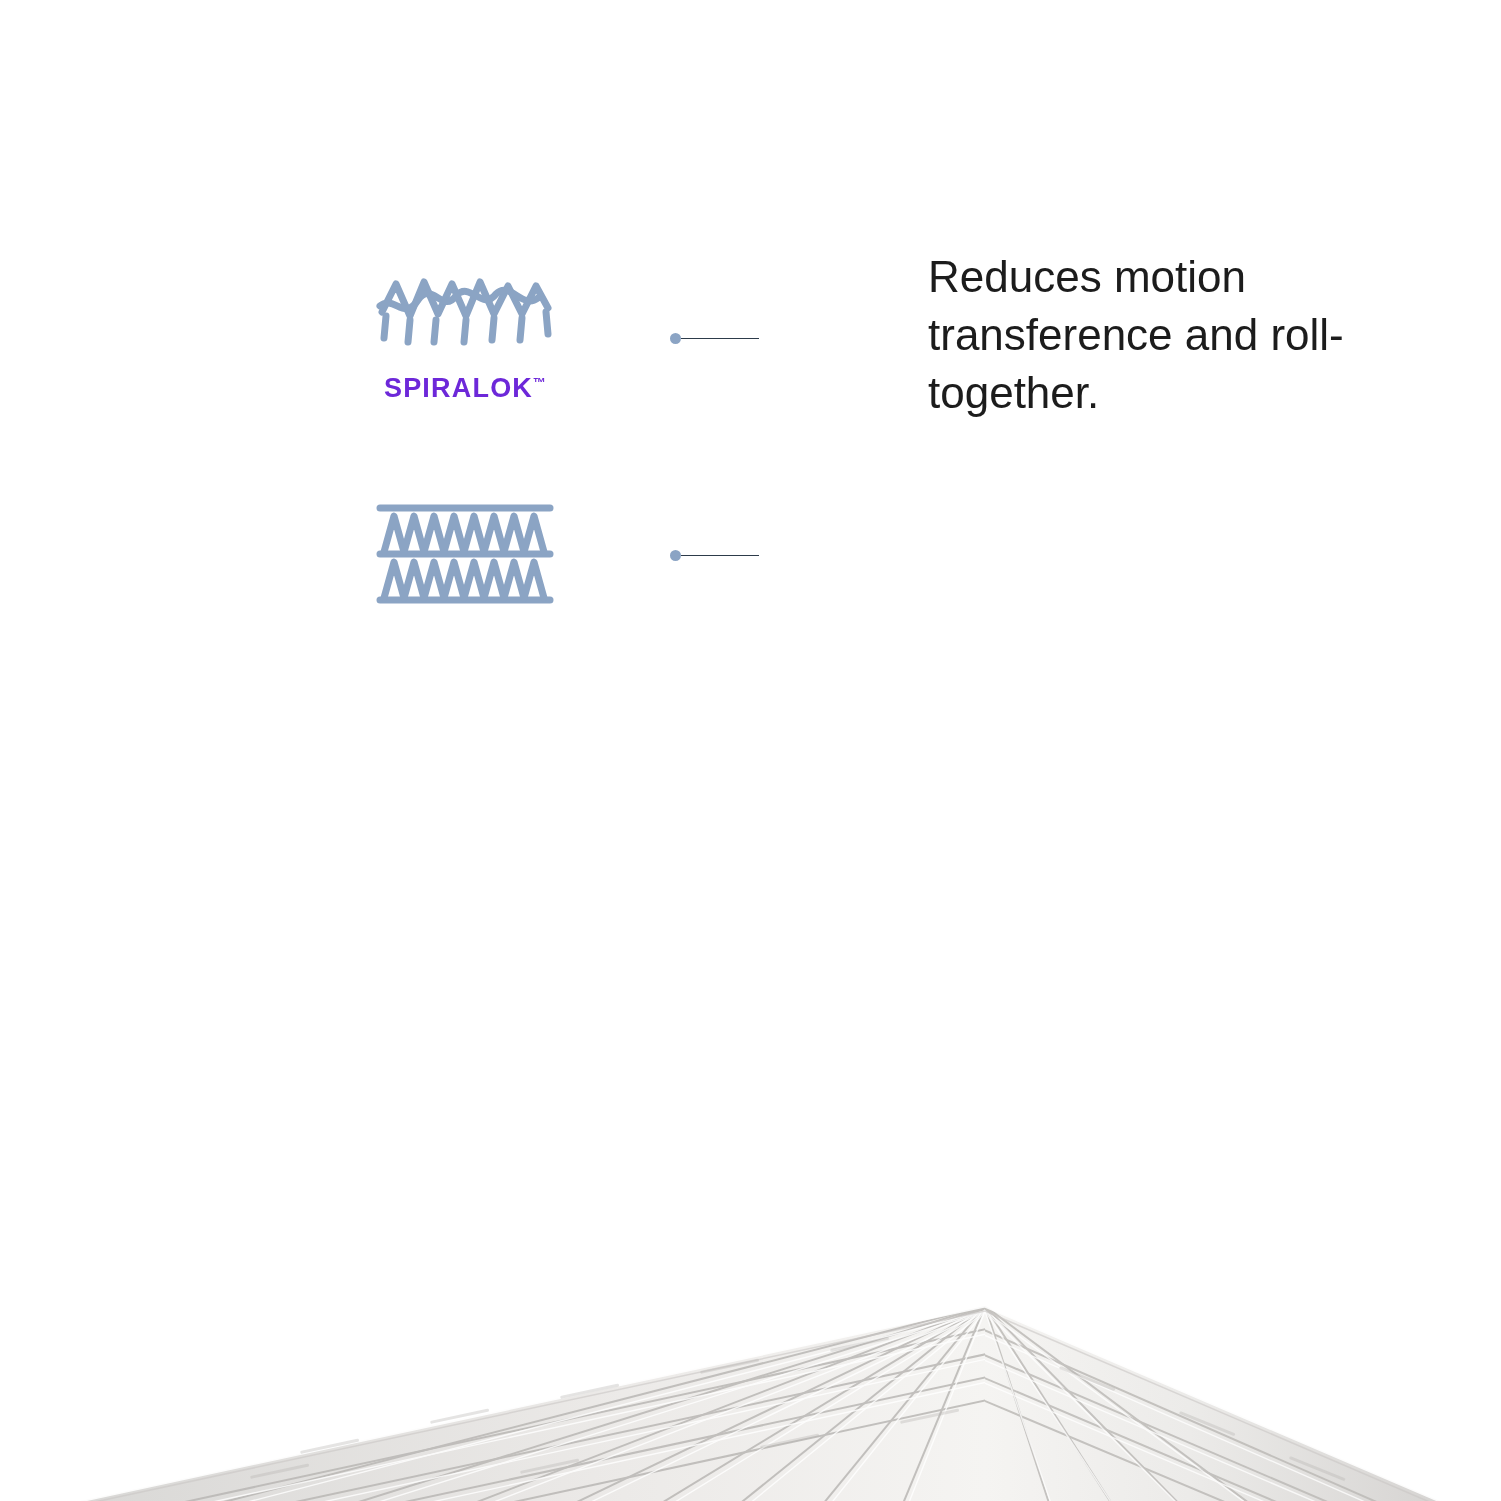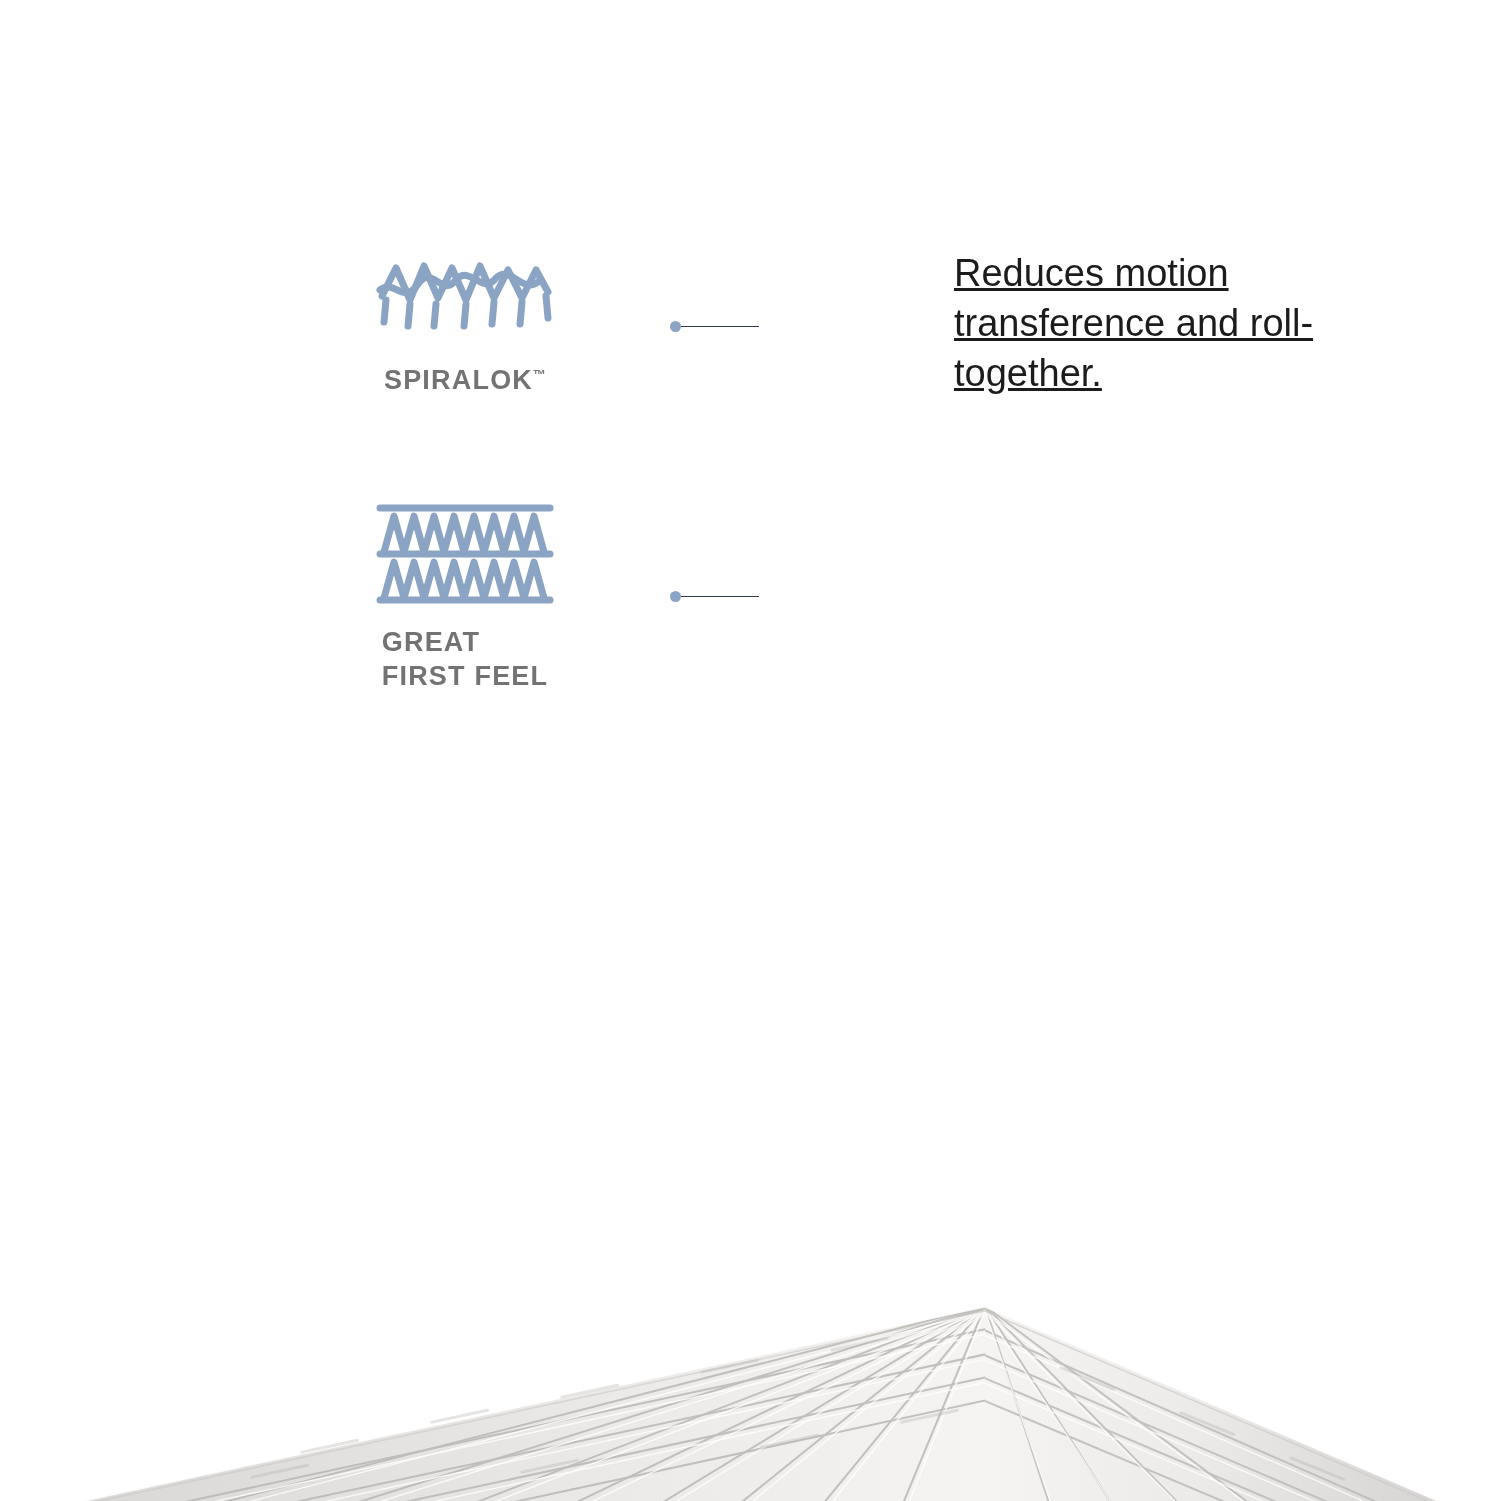--- a/index.html
+++ b/index.html
@@ -33,26 +33,26 @@
     display: flex;
     flex-direction: column;
     align-items: center;
   }
 
   .icon-art {
     display: block;
   }
 
   .icon-label {
-    margin-top: 16px;
-    color: #737373;
+    margin-top: 8px;
+    color: #6d28d9;
     font-weight: bold;
     font-size: 27px;
     letter-spacing: 1.2px;
-    text-align: left;
+    text-align: right;
     line-height: 1.25;
     position: relative;
   }
   .icon-label .tm {
     font-size: 13px;
     vertical-align: super;
     letter-spacing: 0;
   }
 
   .connector {
@@ -69,27 +69,26 @@
     flex: none;
   }
   .connector .line {
     height: 1px;
     background: #2d3b4a;
     flex: 1;
     max-width: 78px;
   }
 
   .feature-text {
-    margin-left: 74px;
+    margin-left: 48px;
     color: #1c1c1c;
-    font-size: 38px;
+    font-size: 44px;
     line-height: 1.32;
     max-width: 420px;
     font-weight: 400;
-    text-decoration: underline;
   }
 
   
   #feature-spiralok { left: 330px; top: 248px; }
   #feature-great-first-feel { left: 330px; top: 500px; }
 
   #feature-spiralok .connector { margin-top: 6px; }
 
   
   .mattress {
@@ -138,24 +137,20 @@
     <div class="feature-icon-block">
       <svg class="icon-art" width="190" height="110" viewBox="0 0 190 110">
         <g fill="none" stroke="#8ba4c4" stroke-width="7" stroke-linecap="round" stroke-linejoin="round">
           <path d="M10 8 H180"></path>
           <path d="M10 54 H180"></path>
           <path d="M10 100 H180"></path>
           <path d="M14 52 L24 16 L34 52 L44 16 L54 52 L64 16 L74 52 L84 16 L94 52 L104 16 L114 52 L124 16 L134 52 L144 16 L154 52 L164 16 L174 52"></path>
           <path d="M14 98 L24 62 L34 98 L44 62 L54 98 L64 62 L74 98 L84 62 L94 98 L104 62 L114 98 L124 62 L134 98 L144 62 L154 98 L164 62 L174 98"></path>
         </g>
       </svg>
-      <div class="icon-label">
-        <div>GREAT</div>
-        <div>FIRST FEEL</div>
-      </div>
     </div>
 
     <div class="connector">
       <span class="dot"></span>
       <span class="line"></span>
     </div>
 
   </div>
 
   <div class="mattress">

